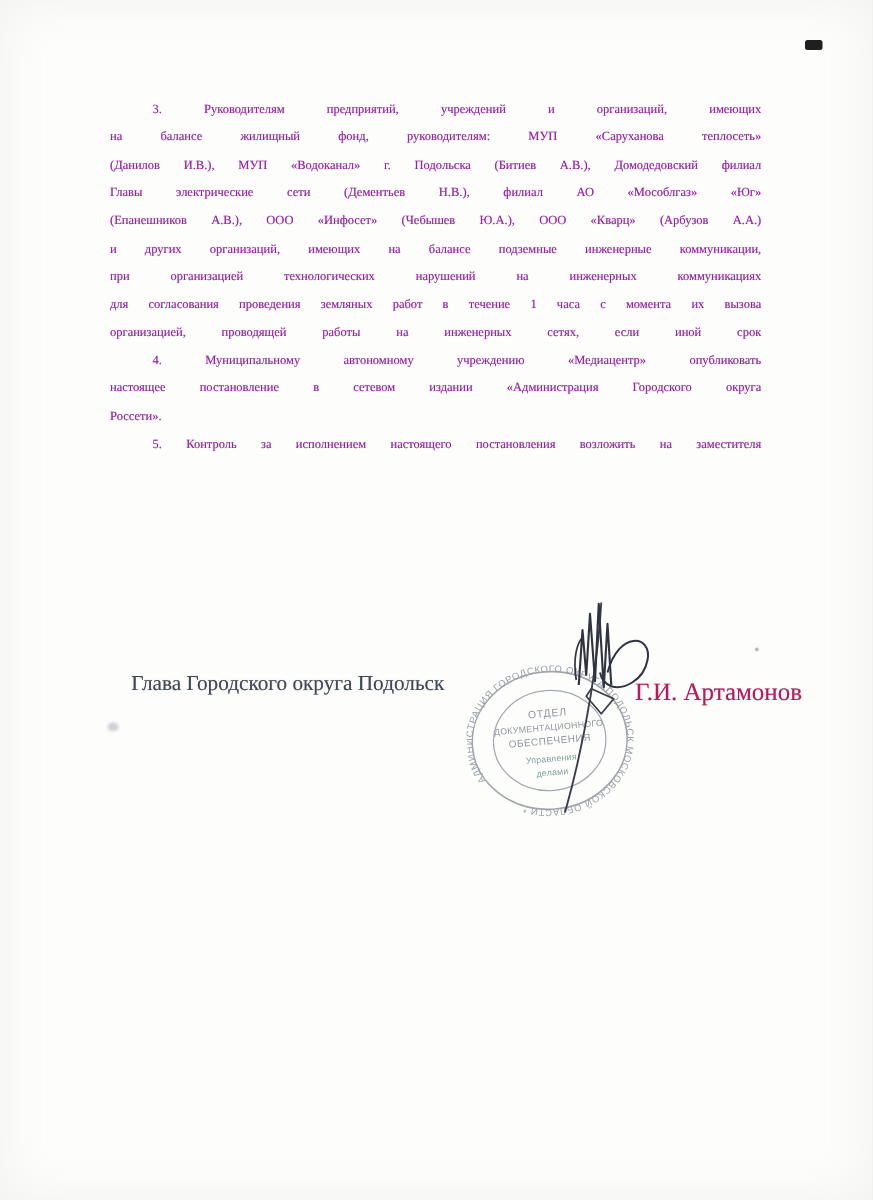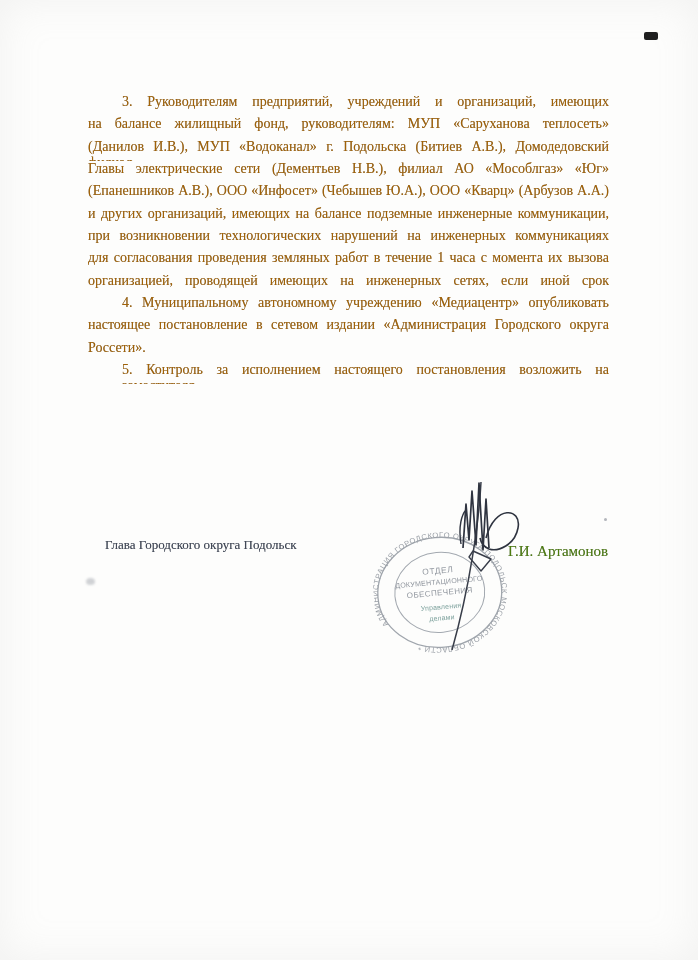--- a/index.html
+++ b/index.html
@@ -17,44 +17,43 @@
   }
   
   .corner-mark{
     position:absolute;left:644px;top:32px;
     width:14px;height:8px;border-radius:2px;
     background:#1f1f1f;
   }
   
   .text-block{
     position:absolute;left:88px;top:82px;width:521px;
-    color:#a16207;
-    font-size:14px;
+    color:#a21caf;
+    font-size:10px;
     text-shadow:0 0 .6px rgba(65,72,86,.5);
-    margin-top:12px;
   }
   .para{margin:0;}
   .line{
     height:22.35px;
     white-space:normal;
     text-align:justify;
     text-align-last:justify;
     overflow:hidden;
   }
   .line.first{padding-left:34px;}
   .line.last{text-align-last:left;}
   
   .sig-left{
     position:absolute;left:105px;top:537px;
-    color:#414856;font-size:13px;
+    color:#414856;font-size:17px;
     text-shadow:0 0 .6px rgba(65,72,86,.5);
   }
   .sig-right{
     position:absolute;left:508px;top:543px;
-    color:#4d7c0f;font-size:15px;
+    color:#be185d;font-size:20px;
     text-shadow:0 0 .6px rgba(65,72,86,.5);
   }
   
   .stamp{
     position:absolute;left:374px;top:532px;
     width:140px;height:126px;
     transform:rotate(-5deg);
     opacity:.9;
   }
   .stamp svg{display:block;}
@@ -83,23 +82,23 @@
 
   <div class="text-block">
 
   <div class="para">
         <div class="line first">3. Руководителям предприятий, учреждений и организаций, имеющих</div>
         <div class="line">на балансе жилищный фонд, руководителям: МУП «Саруханова теплосеть»</div>
         <div class="line">(Данилов И.В.), МУП «Водоканал» г. Подольска (Битиев А.В.), Домодедовский филиал</div>
         <div class="line">Главы электрические сети (Дементьев Н.В.), филиал АО «Мособлгаз» «Юг»</div>
         <div class="line">(Епанешников А.В.), ООО «Инфосет» (Чебышев Ю.А.), ООО «Кварц» (Арбузов А.А.)</div>
         <div class="line">и других организаций, имеющих на балансе подземные инженерные коммуникации,</div>
-        <div class="line">при возникновении технологических нарушений на инженерных коммуникациях</div>
+        <div class="line">при организацией технологических нарушений на инженерных коммуникациях</div>
         <div class="line">для согласования проведения земляных работ в течение 1 часа с момента их вызова</div>
-        <div class="line">организацией, проводящей имеющих на инженерных сетях, если иной срок</div>
+        <div class="line">организацией, проводящей работы на инженерных сетях, если иной срок</div>
       </div>
       <div class="para">
         <div class="line first">4. Муниципальному автономному учреждению «Медиацентр» опубликовать</div>
         <div class="line">настоящее постановление в сетевом издании «Администрация Городского округа</div>
         <div class="line last">Россети».</div>
       </div>
       <div class="para">
         <div class="line first">5. Контроль за исполнением настоящего постановления возложить на заместителя</div>
       </div>
     </div>

